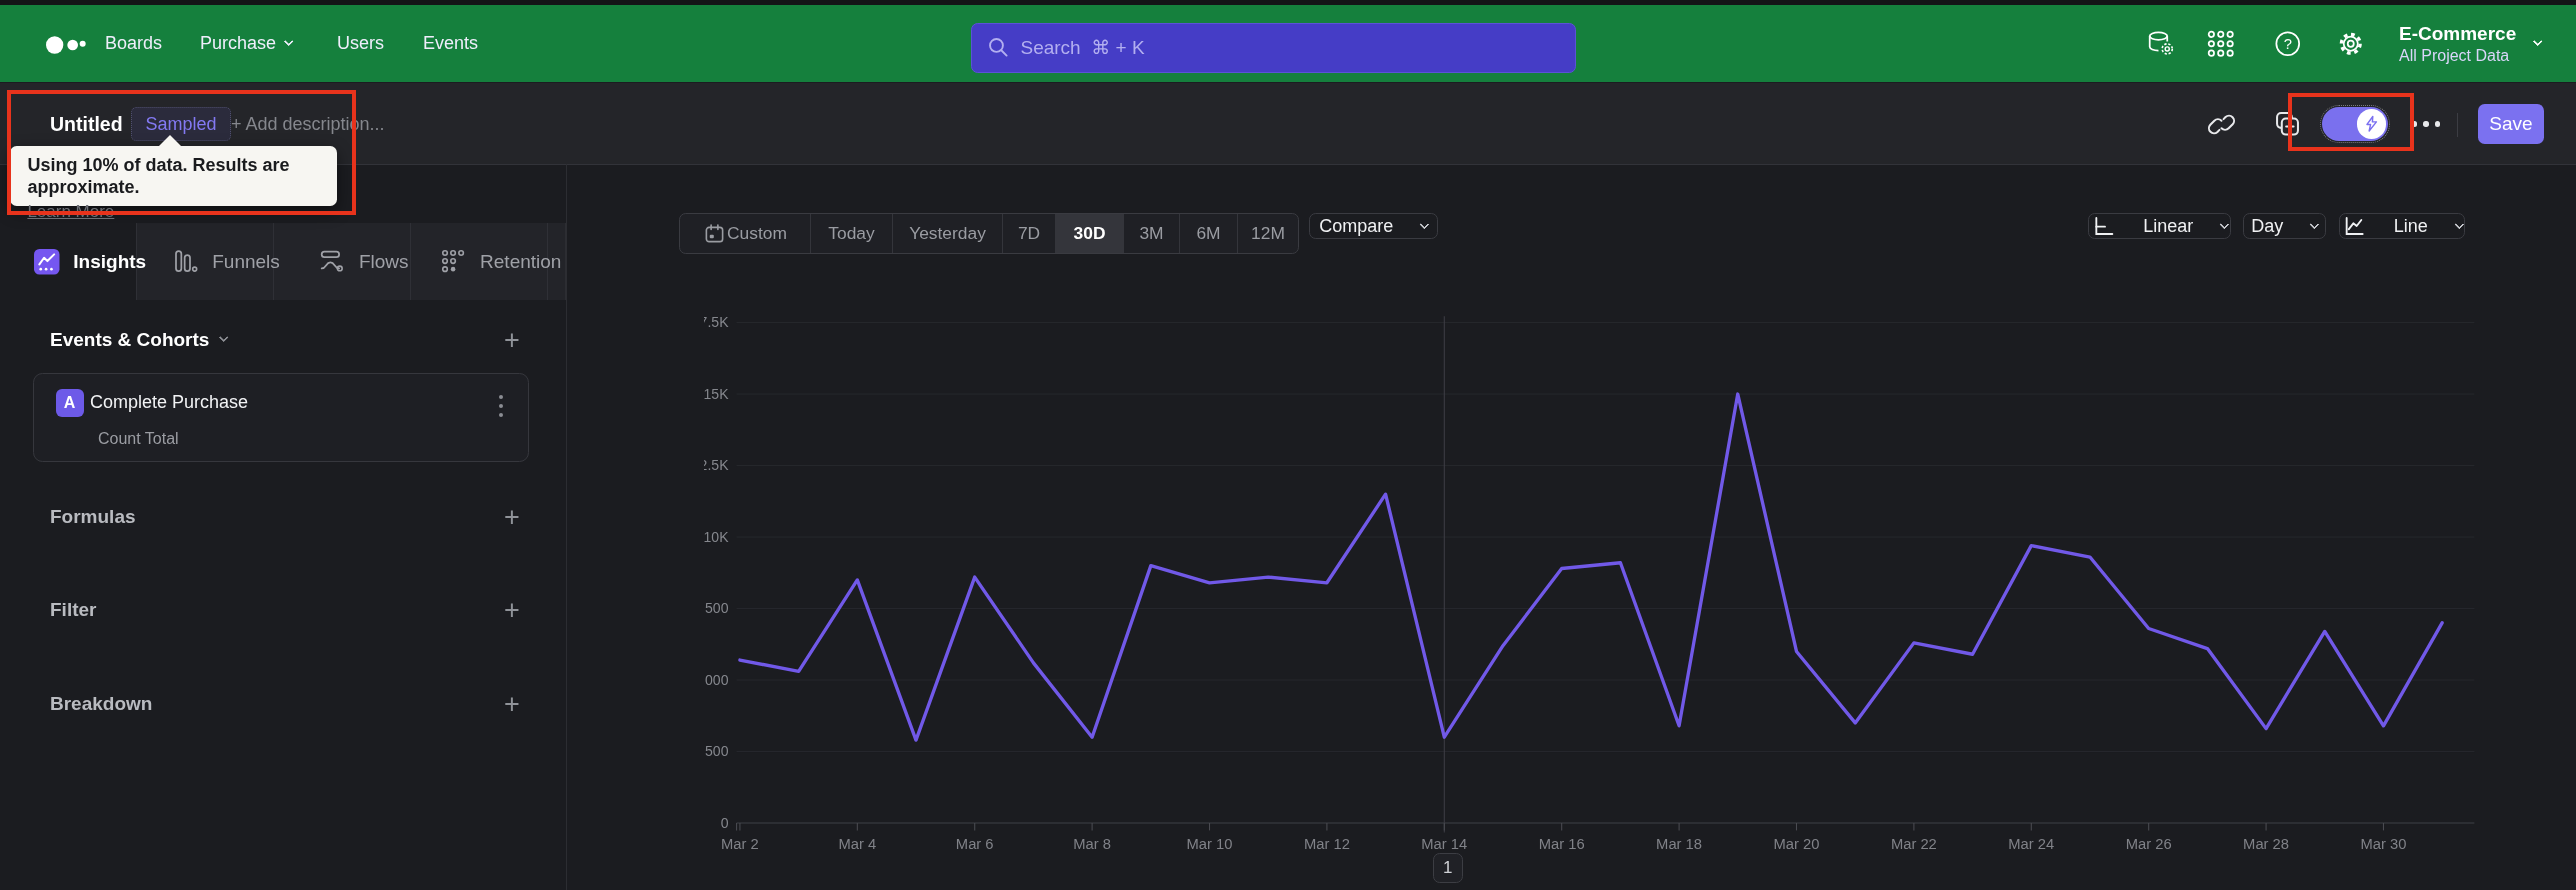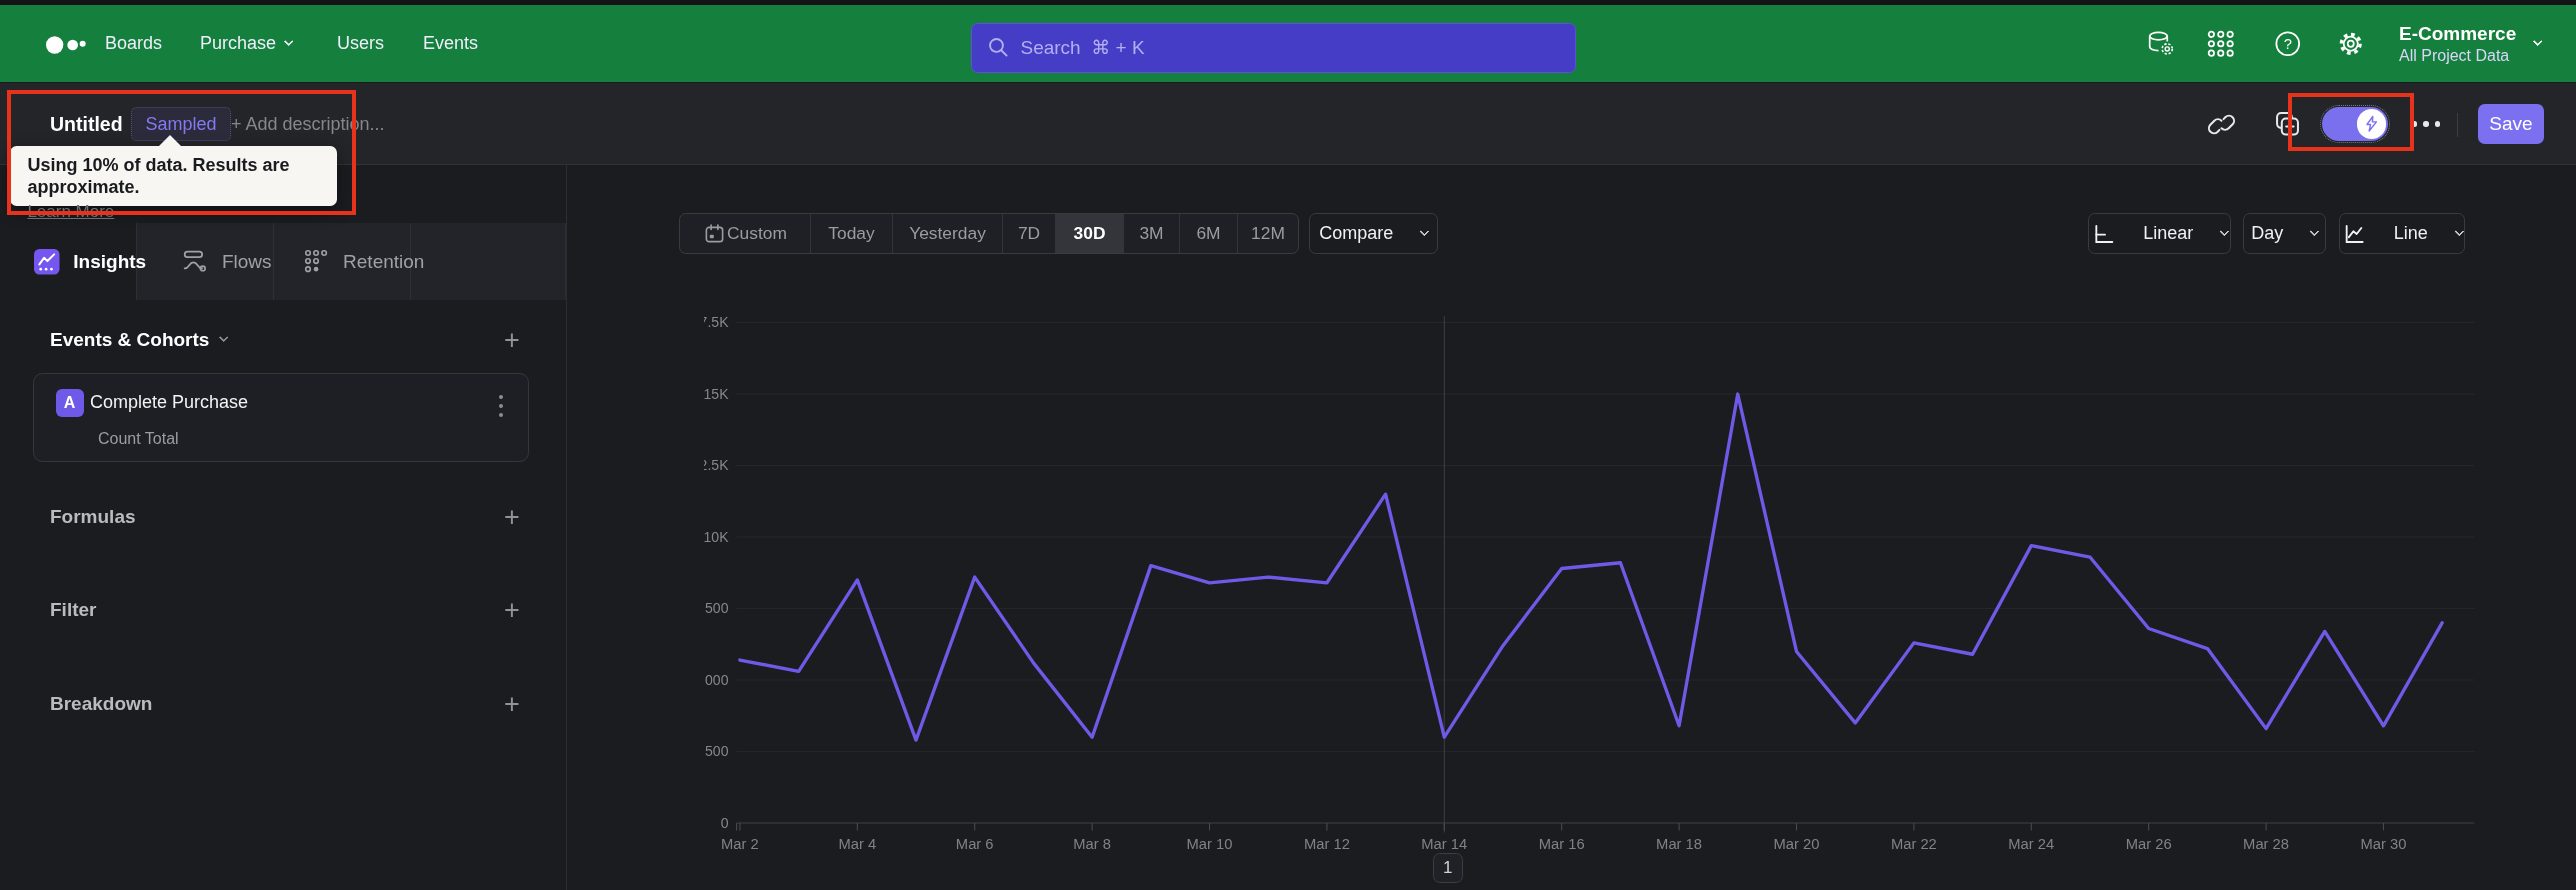--- a/index.html
+++ b/index.html
@@ -80,21 +80,21 @@
            align-items:center; justify-content:center; gap:5.4px; cursor:pointer; }
   .kebab i { width:4px; height:4px; border-radius:50%; background:#8b8d93; }
 
   
   .seg-control { position:absolute; left:679px; top:213px; height:41px; display:flex; border:0.7px solid #3a3b41;
                  border-radius:6.7px; overflow:hidden; background:#1f2025; }
   .seg { height:100%; display:flex; align-items:center; justify-content:center; gap:1px; color:#9a9ca2;
          font-size:17.4px; border-right:0.7px solid #34353b; cursor:pointer; }
   .seg:last-child { border-right:none; }
   .seg.active { background:#34353b; color:#ffffff; font-weight:bold; }
-  .btn { position:absolute; top:213px; height:41px; border:0.7px solid #3a3b41; border-radius:6.7px;
+  .btn { position:absolute; top:213px; height:26px; border:0.7px solid #3a3b41; border-radius:6.7px;
          display:flex; align-items:center; justify-content:center; gap:28px; color:#f0f1f3; font-size:18px;
          background:transparent; cursor:pointer; }
   .btn .chev { color:#c9cbd0; width:6.7px; height:6.7px; }
   .btn-compare { left:1309px; width:129px; }
   .btn-linear { left:2088px; width:143px;text-align:right; }
   .btn-day { left:2243px; width:83px; }
   .btn-line { left:2339px; width:126px; }
 
   
   .legend { position:absolute; left:566px; top:284px; width:2010px; height:27px; display:flex;
@@ -244,20 +244,30 @@
       <span class="ticon">
         <svg class="icon" width="29.5" height="29.5" viewBox="0 0 44 44">
           <rect x="3" y="3" width="38" height="38" rx="8" fill="#7557f0"></rect>
           <polyline points="11,26 18,16 23,21 33,11" fill="none" stroke="#fff" stroke-width="3" stroke-linecap="round" stroke-linejoin="round"></polyline>
           <circle cx="13" cy="33" r="2" fill="#fff"></circle>
             <circle cx="21" cy="33" r="2" fill="#fff"></circle>
             <circle cx="29" cy="33" r="2" fill="#fff"></circle>
         </svg>
       </span>
       <span>Insights</span>
+    </div>
+    <div class="tab">
+      <span class="ticon">
+        <svg class="icon" width="28" height="29.5" viewBox="0 0 42 44">
+          <rect x="6" y="6" width="8" height="30" rx="4" fill="none" stroke="#9fa1a7" stroke-width="2.6"></rect>
+          <rect x="19" y="12" width="8" height="24" rx="4" fill="none" stroke="#9fa1a7" stroke-width="2.6"></rect>
+          <rect x="31" y="30" width="6" height="6" rx="3" fill="none" stroke="#9fa1a7" stroke-width="2.4"></rect>
+        </svg>
+      </span>
+      <span>Funnels</span>
     </div>
     <div class="tab">
       <span class="ticon">
         <svg class="icon" width="29.5" height="29.5" viewBox="0 0 44 44">
           <rect x="7" y="7" width="26" height="8" rx="4" fill="none" stroke="#9fa1a7" stroke-width="2.6"></rect>
           <path d="M7 32 c7 0 6-9 13-9 s6 9 13 9" fill="none" stroke="#9fa1a7" stroke-width="2.6" stroke-linecap="round"></path>
           <circle cx="34" cy="32" r="3.5" fill="none" stroke="#9fa1a7" stroke-width="2.4"></circle>
         </svg>
       </span>
       <span>Flows</span>

